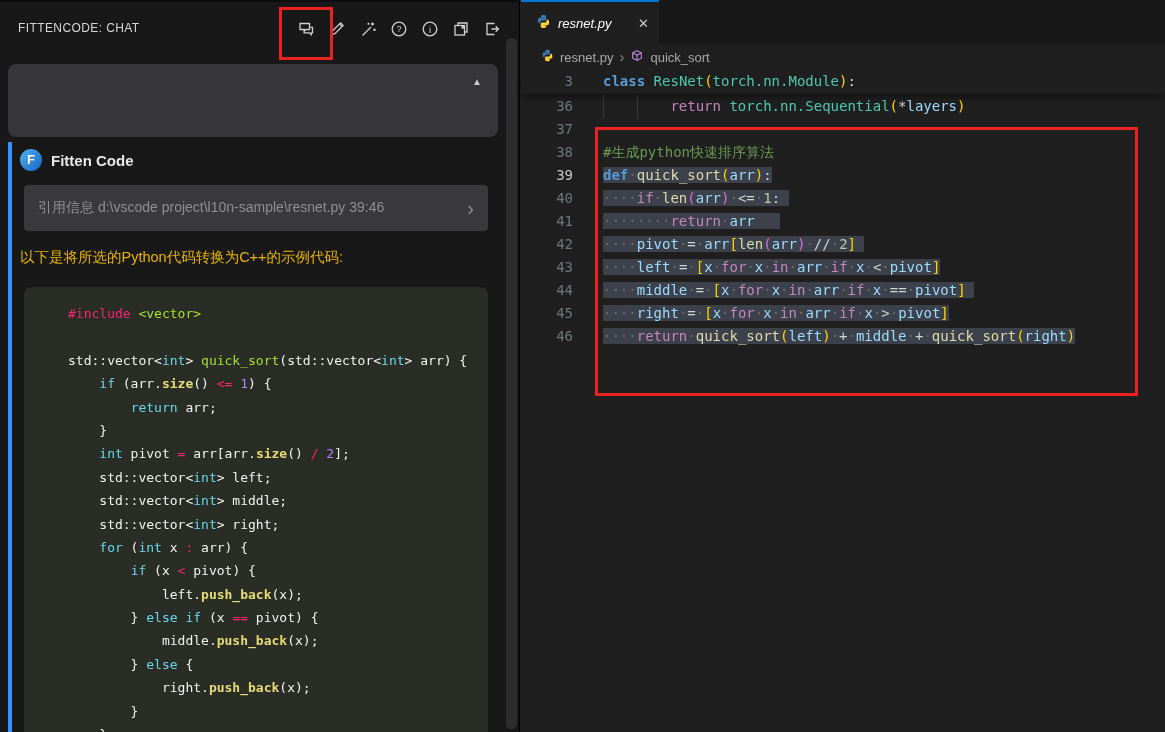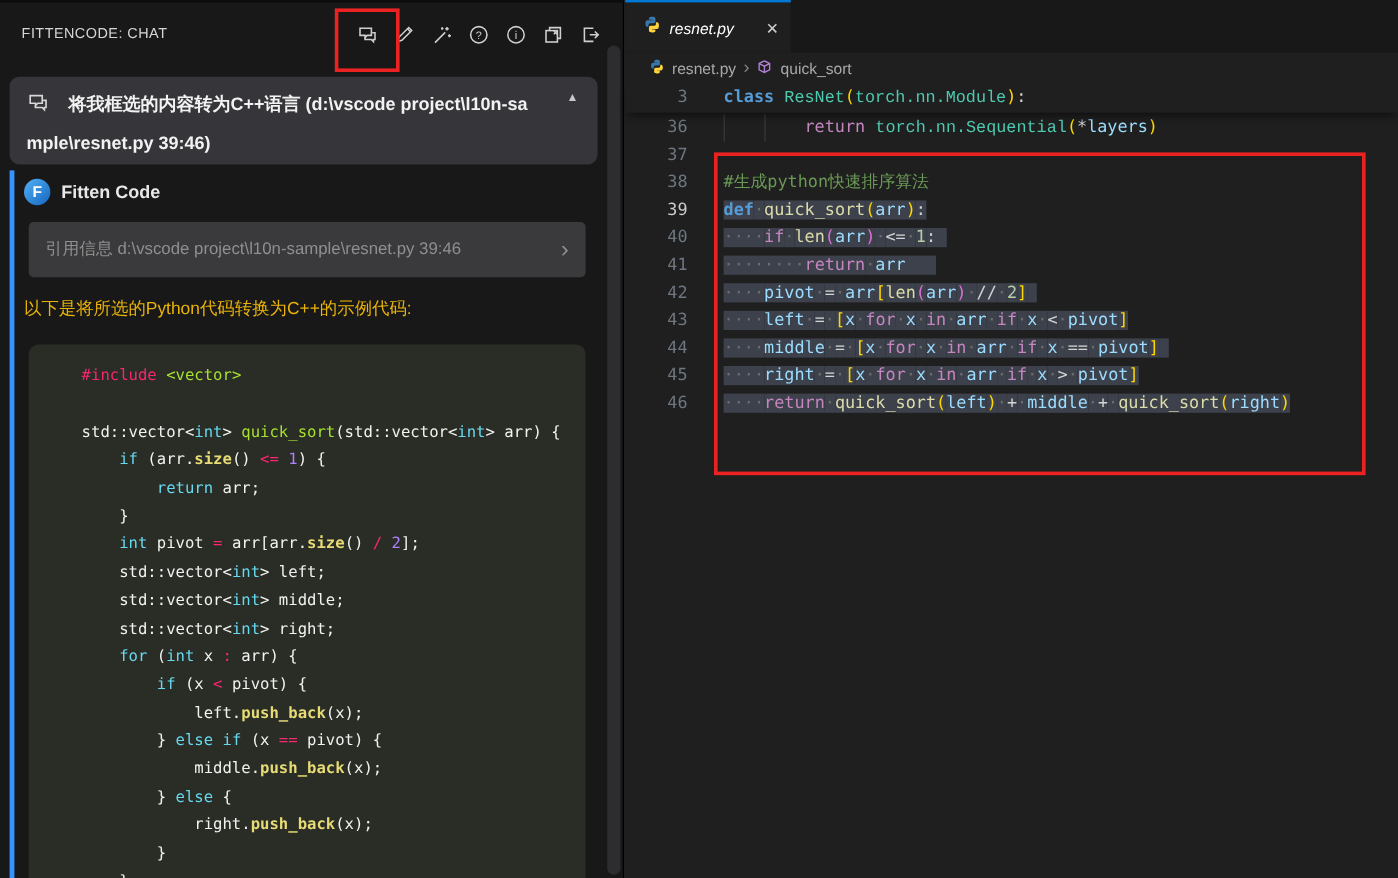--- a/index.html
+++ b/index.html
@@ -69,21 +69,21 @@
   .cl { white-space:pre; height:23px; }
   .ln { display:inline-block; width:52px; text-align:right; color:#6e7681; }
   .ln-a { color:#cbcbcb; }
   .lc { padding-left:30px; }
   .ed-code .tk-txt { color:#d4d4d4; }
   .ed-code .tk-op  { color:#d4d4d4; }
   .ed-code .tk-kw  { color:#c586c0; }
   .ed-code .tk-def { color:#569cd6;font-weight:bold; }
   .ed-code .tk-fn  { color:#dcdcaa; }
   .ed-code .tk-var { color:#9cdcfe; }
-  .ed-code .tk-cls { color:#4ec9b0;font-family:Liberation Mono, monospace; }
+  .ed-code .tk-cls { color:#4ec9b0; }
   .ed-code .tk-com { color:#6a9955; }
   .ed-code .tk-num { color:#b5cea8; }
   .ed-code .tk-b1  { color:#ffd700; }
   .ed-code .tk-b2  { color:#da70d6; }
   .sel span { background:#3c414b; }
   .sel .tk-ws { color:#6d6d6d; }
   .guide { display:inline-block; width:4ch; height:23px; border-left:1px solid #3a3a3a;
            vertical-align:top; }
 
   
@@ -143,24 +143,20 @@
       <span class="tb-icon">
         <svg viewBox="0 0 18 18">
             <path d="M11.5 3.5H4v11h7.5"></path>
             <path d="M8.5 9h7M12.7 6.2L15.5 9l-2.8 2.8"></path>
           </svg>
       </span>
     </div>
   </div>
 
   <div class="question-card">
-    <div class="qc-text"><span class="qc-icon"><svg viewBox="0 0 18 18">
-            <path d="M3 3.5h9.5v6H9l-1.8 1.8V9.5H3z"></path>
-            <path d="M7.2 11.5v1.4h5.2l1.8 1.8v-1.8h1.3V7.3h-2.3"></path>
-          </svg></span><span>将我框选的内容转为C++语言  (d:\vscode project\l10n-sa</span><br><span>mple\resnet.py 39:46)</span></div>
     <span class="qc-collapse">▲</span>
   </div>
 
   <div class="message">
     <div class="msg-author">
       <span class="fitten-logo">F</span>
       <span class="author-name">Fitten Code</span>
     </div>
     <div class="quote-box">
       <span class="quote-text">引用信息 d:\vscode project\l10n-sample\resnet.py 39:46</span>

